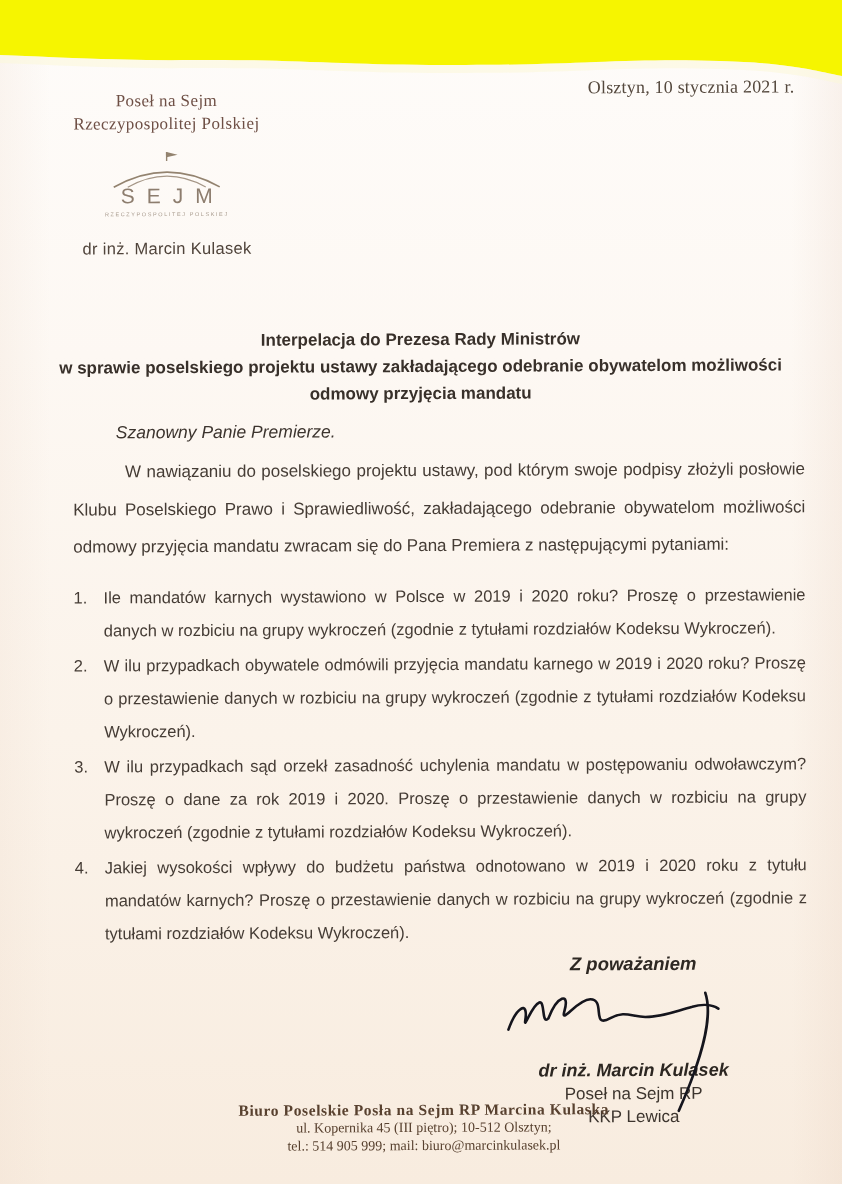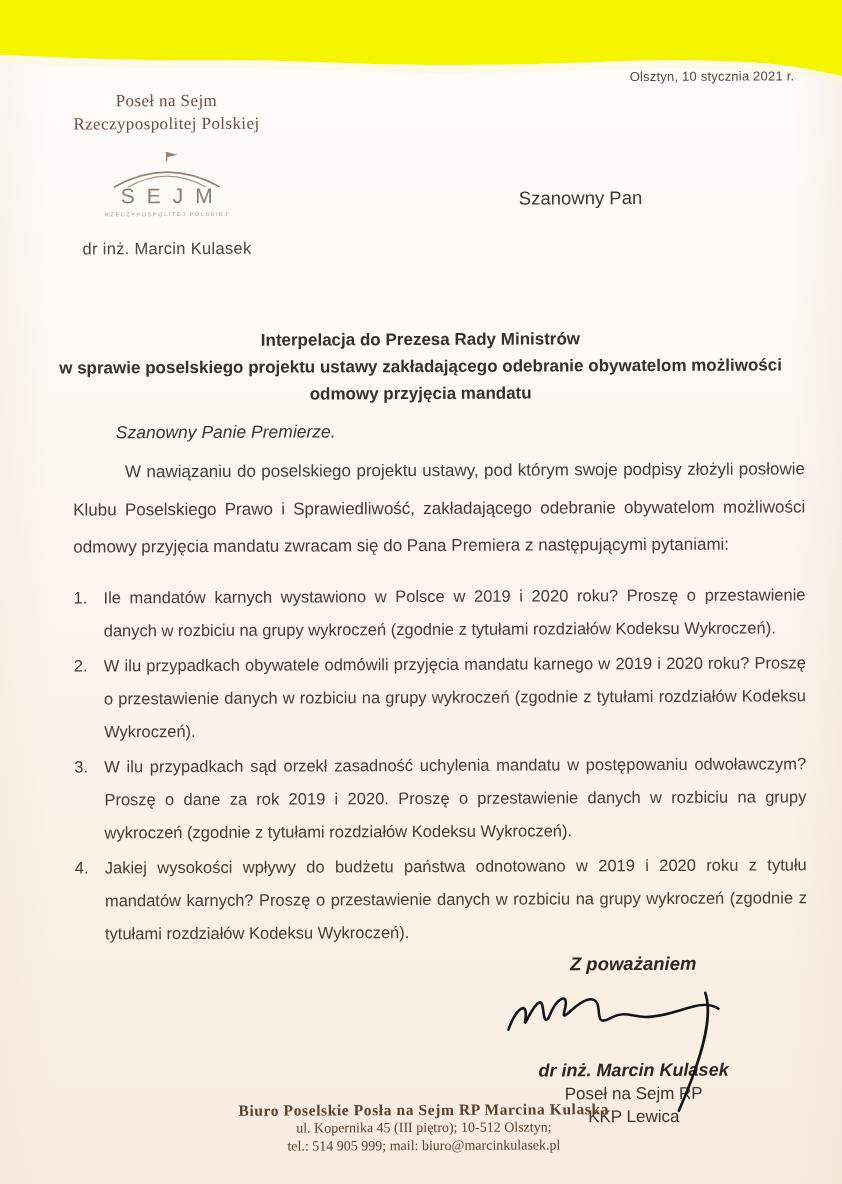--- a/index.html
+++ b/index.html
@@ -14,22 +14,22 @@
     overflow: hidden;
     background:
       linear-gradient(90deg, rgba(236,216,200,0.20) 0%, rgba(236,216,200,0) 6%, rgba(236,216,200,0) 94%, rgba(230,205,188,0.22) 100%),
       linear-gradient(180deg, #fefcfa 0%, #fdf8f3 30%, #fbf3ea 62%, #f8ecdf 100%);
     color: #453c35;
   }
   .yellow-band { position: absolute; top: 0; left: 0; width: 842px; height: 90px; }
   .content { position: absolute; inset: 0; transform: rotate(-0.25deg); transform-origin: 50% 40%; }
 
   .date-line {
-    position: absolute; top: 70px; right: 46px;
-    font-size: 13px; color: #55493e; letter-spacing: 0.2px;
+    position: absolute; top: 78px; right: 46px;
+    font-size: 18px; color: #55493e; letter-spacing: 0.2px; font-family: Liberation Serif, serif;
   }
 
   .letterhead {
     position: absolute; left: 44px; top: 88px; width: 248px;
     text-align: center;
   }
   .lh-serif {
     font-family: "Liberation Serif", serif;
     font-size: 17px; line-height: 23px; color: #6e4f45; letter-spacing: 0.4px;
   }
@@ -112,21 +112,20 @@
           <path d="M12,38 Q65,8 118,38" stroke="#93836f" stroke-width="1.7" fill="none"></path>
           <path d="M26,38 Q65,16 104,38" stroke="#a59686" stroke-width="1.1" fill="none"></path>
         </svg>
         <div class="logo-word">SEJM</div>
         <div class="logo-caption">RZECZYPOSPOLITEJ POLSKIEJ</div>
       </div>
       <div class="sender-name">dr inż. Marcin Kulasek</div>
     </div>
 
     <div class="recipient">
-      <div class="r-salutation">Szanowny Pan</div>
     </div>
 
     <div class="subject">
       <div>Interpelacja do Prezesa Rady Ministrów</div>
       <div>w sprawie poselskiego projektu ustawy zakładającego odebranie obywatelom możliwości odmowy przyjęcia mandatu</div>
     </div>
 
     <div class="greeting">Szanowny Panie Premierze.</div>
 
     <div class="body-text">

